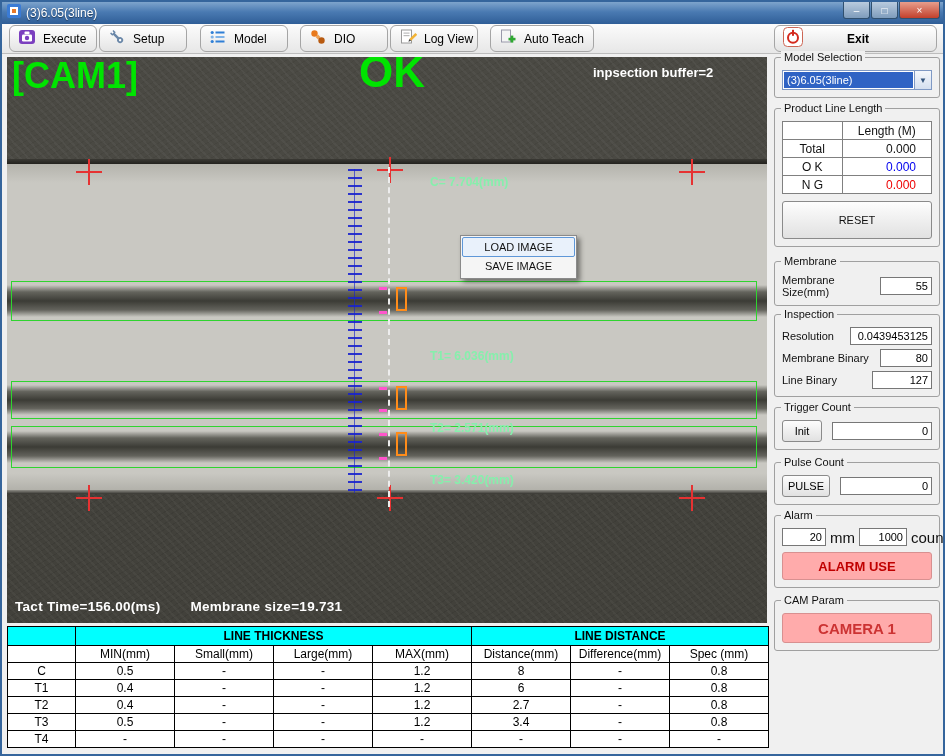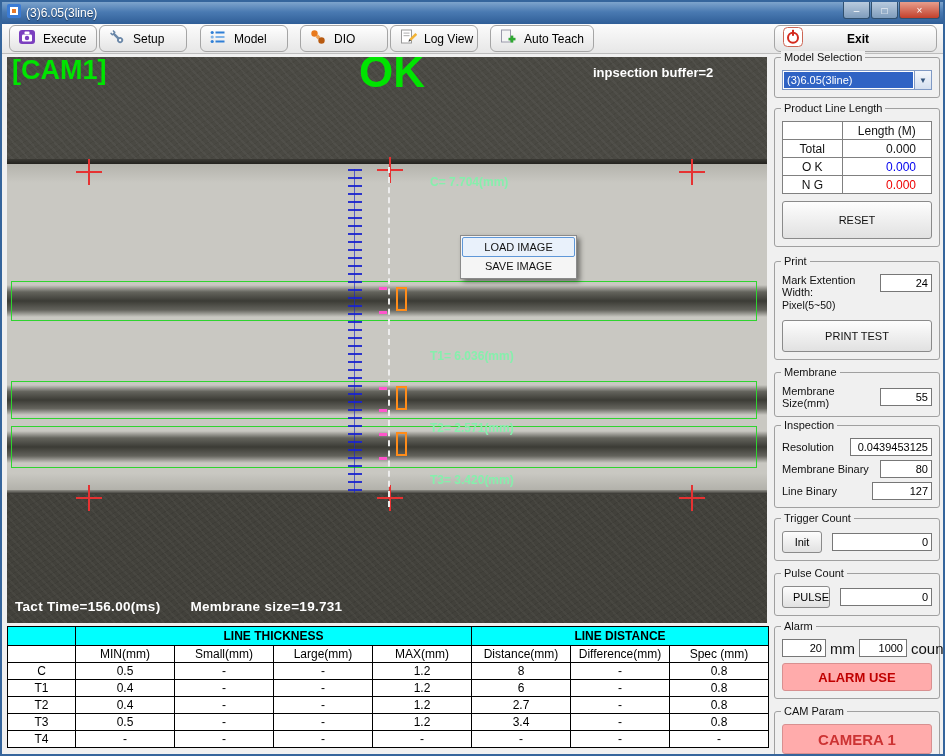--- a/index.html
+++ b/index.html
@@ -45,21 +45,21 @@
   .cross .v { top:0; bottom:0; left:12px; width:2px; }
 
   .ruler { position:absolute; left:341px; top:112px; width:14px; height:324px;
      background:repeating-linear-gradient(to bottom, rgba(25,35,205,.9) 0 2px, transparent 2px 8px); }
   .ruler-axis { position:absolute; left:347px; top:112px; width:1px; height:324px; background:rgba(25,35,205,.65); }
   .scan-line { position:absolute; left:381px; top:110px; height:340px; width:0; border-left:2px dashed #ededed; }
 
   .edge-marker { position:absolute; left:389px; width:11px; height:24px; border:2px solid #ff8c1a; }
   .edge-tick { position:absolute; left:372px; width:8px; height:3px; background:#ff55cc; }
 
-  .cam-label { position:absolute; left:5px; top:-2px; font-size:27px; font-weight:bold; color:#00e400; }
+  .cam-label { position:absolute; left:5px; top:-2px; font-size:36px; font-weight:bold; color:#00e400; }
   .status-ok { position:absolute; left:320px; top:-10px; width:130px; text-align:center; font-size:44px; font-weight:bold; color:#00e400; }
   .buffer-text { position:absolute; left:586px; top:8px; font-size:13px; font-weight:bold; color:#fff; }
   .ann { position:absolute; left:423px; font-size:12px; font-weight:bold; color:#86efac; }
   .cam-footer { position:absolute; left:8px; top:542px; display:flex; gap:30px; font-size:13.5px; font-weight:bold; color:#fff; letter-spacing:.3px; }
 
   .ctx-menu { position:absolute; left:453px; top:178px; width:117px; background:#f5f5f5; border:1px solid #8a8a8a; box-shadow:3px 3px 5px rgba(0,0,0,.45); padding:1px; z-index:20; }
   .ctx-item { height:20px; line-height:18px; text-align:center; font-size:11px; color:#111; cursor:pointer; }
   .ctx-item.hot { border:1px solid #5e97d8; background:#e9f1fb; border-radius:2px; }
 
   
@@ -87,21 +87,21 @@
   .btn-reset { height:38px; margin-top:7px; }
   .btn-print { height:32px; margin-top:9px; }
   .btn-alarm { height:28px; margin-top:6px; background:#ffabab; border-color:#d89090; color:#c00000; font-weight:bold; font-size:13px; }
   .btn-camera { height:30px; background:#ffabab; border-color:#d89090; color:#cc3333; font-weight:bold; font-size:15px; }
 
   .tin { border:1px solid #777; background:#fff; height:18px; font-size:11px; text-align:right; padding:0 3px; font-family:inherit; }
   .prow { display:flex; align-items:center; justify-content:space-between; margin-bottom:4px; gap:4px; }
   .prow:last-child { margin-bottom:0; }
   .sublabel { font-size:10.5px; margin-top:1px; }
   .btn-small { display:inline-block; width:40px; height:22px; border:1px solid #8a8a8a; border-radius:3px; background:linear-gradient(#fdfdfd,#e1e1e1); font-size:11px; font-family:inherit; cursor:pointer; }
-  .btn-pulse { width:48px;text-align:right; }
+  .btn-pulse { width:48px; }
   .unit { font-size:15px; }
 </style>
 </head>
 <body>
 
 <div class="window">
 
   <div class="titlebar">
     <span><svg width="14" height="14" viewBox="0 0 14 14">
           <rect width="14" height="14" rx="2" fill="#3a7bd5"></rect>
@@ -376,31 +376,20 @@
               </tr>
           <tr>
                 <td>N G</td>
               <td class="val val-ng">0.000</td>
               </tr>
         </tbody>
           </table>
         <button class="btn btn-reset">RESET</button>
       </div>
 
-      <div class="group mb12">
-        <span class="group-label">Print</span>
-        <div class="prow" style="align-items:flex-start">
-          <div>
-            <div>Mark Extention Width:</div>
-            <div class="sublabel">Pixel(5~50)</div>
-          </div>
-          <input class="tin" style="width: 52px;" readonly="" value="24">
-        </div>
-        <button class="btn btn-print">PRINT TEST</button>
-      </div>
 
       <div class="group mb8">
         <span class="group-label">Membrane</span>
         <div class="prow">
           <span>Membrane Size(mm)</span>
           <input class="tin" style="width: 52px;" readonly="" value="55">
         </div>
       </div>
 
       <div class="group">

